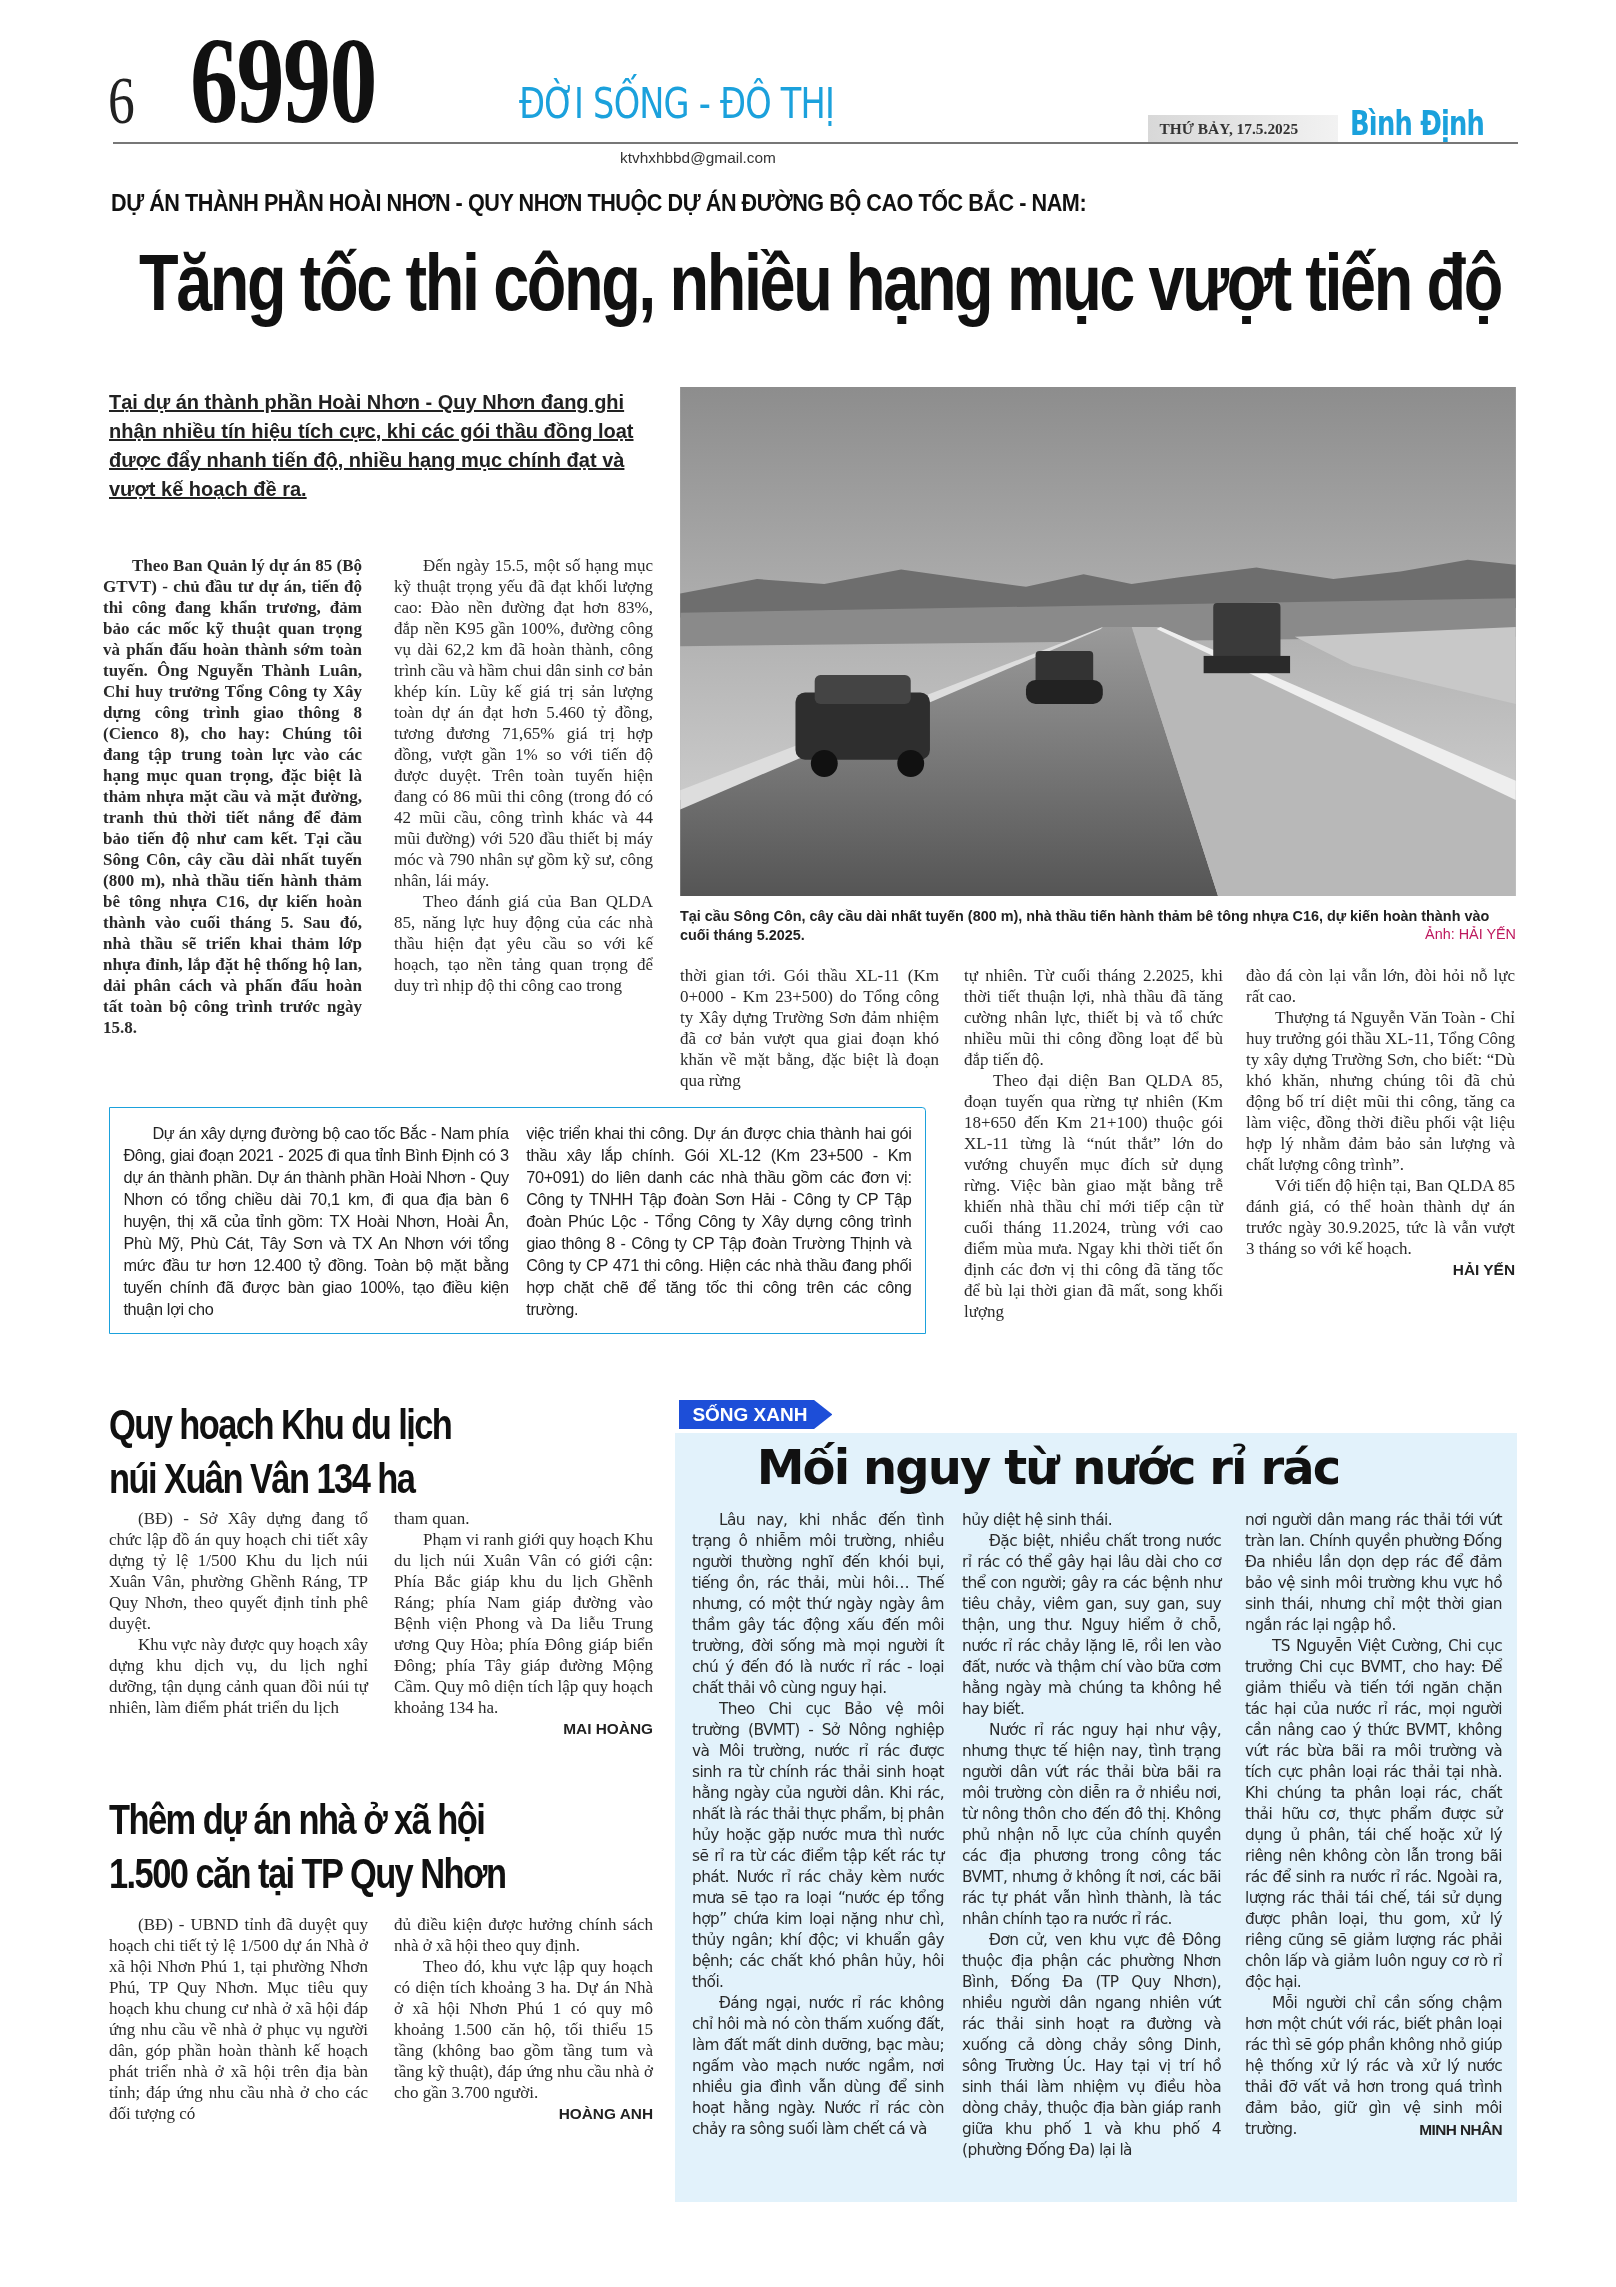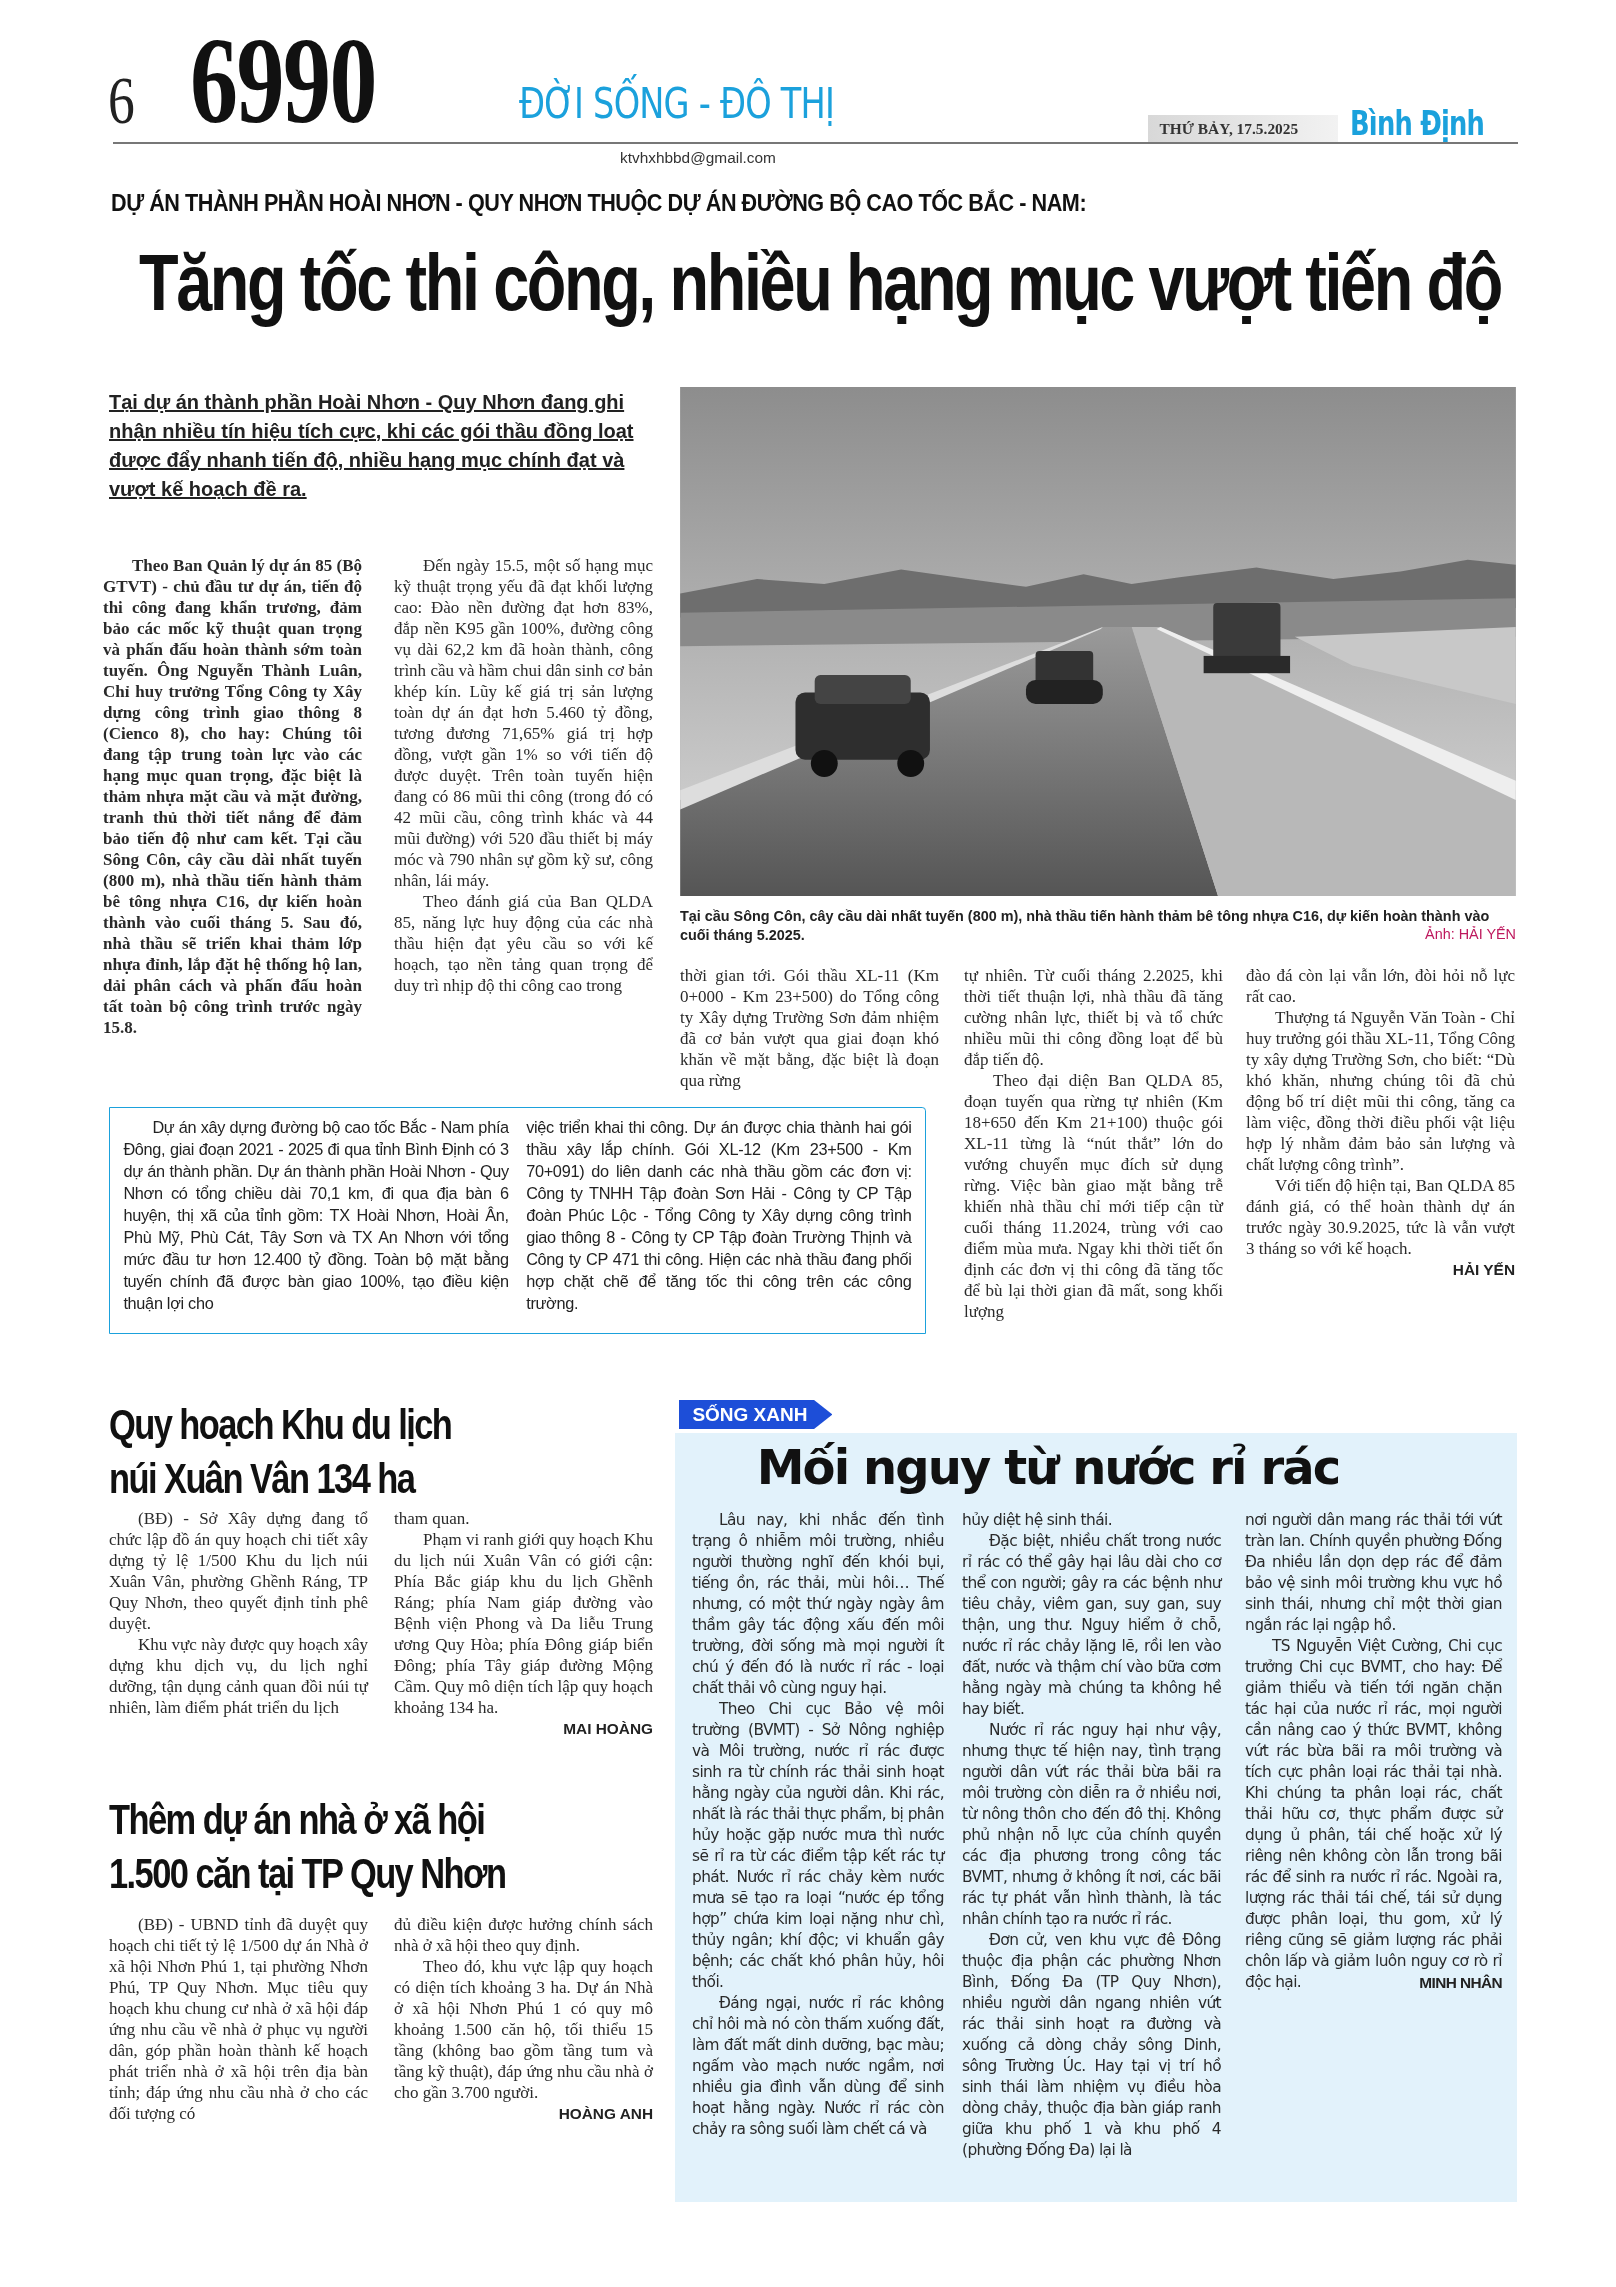--- a/index.html
+++ b/index.html
@@ -27,21 +27,21 @@
   .caption { left: 680px; top: 907px; width: 836px; font-family: "Liberation Sans", sans-serif; font-weight: bold; font-size: 14.4px; line-height: 19px; color: #222; }
   .credit { right: 101px; top: 926px; font-family: "Liberation Sans", sans-serif; font-size: 14.4px; color: #be185d; }
 
   
   .col { font-family: "Liberation Serif", serif; font-size: 17px; line-height: 21px; text-align: justify; color: #2a2a2a; }
   .col p { text-indent: 29px; }
   .col p.noind { text-indent: 0; }
   .byline { font-family: "Liberation Sans", sans-serif; font-weight: bold; font-size: 15.4px; text-align: right; color: #222; }
 
   
-  .infobox { left: 109px; top: 1107px; width: 817px; height: 227px; border: 1.9px solid #1ba1dc; border-top-right-radius: 3.8px; padding: 7.7px 13.4px; display: flex; gap: 17.3px; }
+  .infobox { left: 109px; top: 1107px; width: 817px; height: 227px; border: 1.9px solid #1ba1dc; border-top-right-radius: 3.8px; padding: 7.7px 13.4px; display: flex; gap: 17.3px; align-items: center; }
   .infobox .sans { flex: 1; font-family: "Liberation Sans", sans-serif; font-size: 16.3px; line-height: 22px; text-align: justify; color: #222; letter-spacing: -0.3px; }
 
   
   .story-head { font-family: "Liberation Sans", sans-serif; font-weight: bold; font-size: 42px; line-height: 54px; color: #111; letter-spacing: -1.9px; transform: scaleX(0.82); transform-origin: left; white-space: nowrap; }
 
   
   .tag { left: 679px; top: 1400px; height: 29px; padding: 0 25px 0 13.4px; background: #1d4ed8; color: #fff; font-family: "Liberation Sans", sans-serif; font-weight: bold; font-size: 19px; line-height: 29px; clip-path: polygon(0 0, 88% 0, 100% 50%, 88% 100%, 0 100%); }
   .green-box { left: 675px; top: 1433px; width: 842px; height: 769px; background: #e2f2fb; }
   .green-title { left: 675px; top: 1439px; width: 746px; text-align: center; font-family: "DejaVu Sans", sans-serif; font-size: 48px; color: #111; letter-spacing: -1.9px; }
   .gcol { font-family: "DejaVu Sans", sans-serif; font-size: 15.4px; line-height: 21px; text-align: justify; color: #2a2a2a; letter-spacing: -0.6px; }
@@ -166,15 +166,16 @@
 </div>
 <div class="abs gcol" style="left:962px; top:1510px; width:259px;">
   <p class="noind">hủy diệt hệ sinh thái.</p>
   <p>Đặc biệt, nhiều chất trong nước rỉ rác có thể gây hại lâu dài cho cơ thể con người; gây ra các bệnh như tiêu chảy, viêm gan, suy gan, suy thận, ung thư. Nguy hiểm ở chỗ, nước rỉ rác chảy lặng lẽ, rồi len vào đất, nước và thậm chí vào bữa cơm hằng ngày mà chúng ta không hề hay biết.</p>
   <p>Nước rỉ rác nguy hại như vậy, nhưng thực tế hiện nay, tình trạng người dân vứt rác thải bừa bãi ra môi trường còn diễn ra ở nhiều nơi, từ nông thôn cho đến đô thị. Không phủ nhận nỗ lực của chính quyền các địa phương trong công tác BVMT, nhưng ở không ít nơi, các bãi rác tự phát vẫn hình thành, là tác nhân chính tạo ra nước rỉ rác.</p>
   <p>Đơn cử, ven khu vực đê Đông thuộc địa phận các phường Nhơn Bình, Đống Đa (TP Quy Nhơn), nhiều người dân ngang nhiên vứt rác thải sinh hoạt ra đường và xuống cả dòng chảy sông Dinh, sông Trường Úc. Hay tại vị trí hồ sinh thái làm nhiệm vụ điều hòa dòng chảy, thuộc địa bàn giáp ranh giữa khu phố 1 và khu phố 4 (phường Đống Đa) lại là</p>
 </div>
 <div class="abs gcol" style="left:1245px; top:1510px; width:257px;">
   <p class="noind">nơi người dân mang rác thải tới vứt tràn lan. Chính quyền phường Đống Đa nhiều lần dọn dẹp rác để đảm bảo vệ sinh môi trường khu vực hồ sinh thái, nhưng chỉ một thời gian ngắn rác lại ngập hồ.</p>
   <p>TS Nguyễn Việt Cường, Chi cục trưởng Chi cục BVMT, cho hay: Để giảm thiểu và tiến tới ngăn chặn tác hại của nước rỉ rác, mọi người cần nâng cao ý thức BVMT, không vứt rác bừa bãi ra môi trường và tích cực phân loại rác thải tại nhà. Khi chúng ta phân loại rác, chất thải hữu cơ, thực phẩm được sử dụng ủ phân, tái chế hoặc xử lý riêng nên không còn lẫn trong bãi rác để sinh ra nước rỉ rác. Ngoài ra, lượng rác thải tái chế, tái sử dụng được phân loại, thu gom, xử lý riêng cũng sẽ giảm lượng rác phải chôn lấp và giảm luôn nguy cơ rò rỉ độc hại.</p>
+  <p>Mỗi người chỉ cần sống chậm hơn một chút với rác, biết phân loại rác thì sẽ góp phần không nhỏ giúp hệ thống xử lý rác và xử lý nước thải đỡ vất vả hơn trong quá trình đảm bảo, giữ gìn vệ sinh môi trường.</p>
   <div class="byline" style="margin-top:-21px;">MINH NHÂN</div>
 </div>
 
 
 </body></html>

